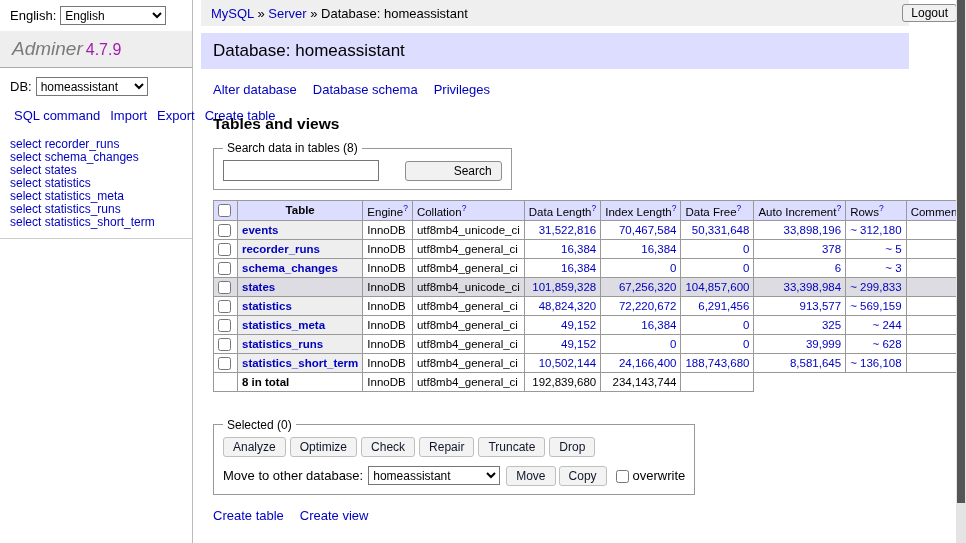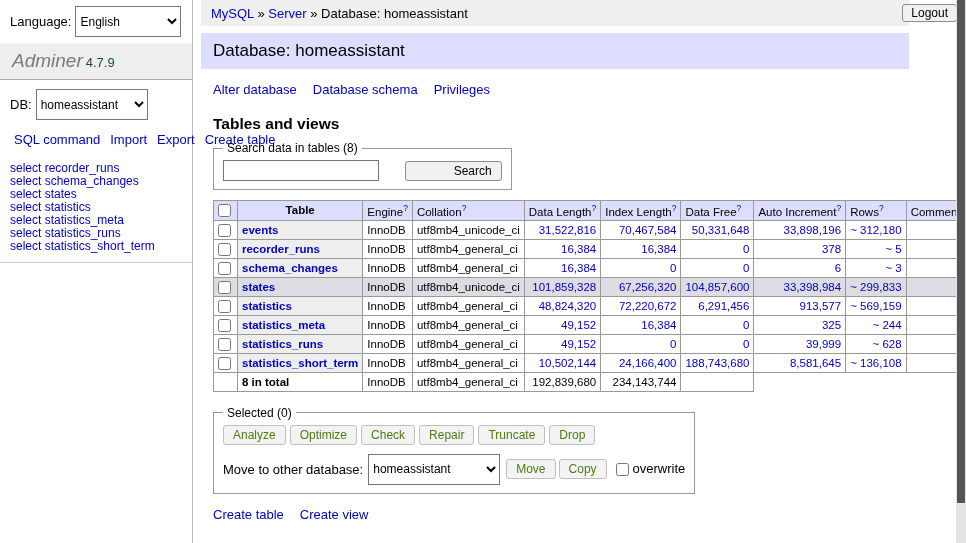--- a/index.html
+++ b/index.html
@@ -6,33 +6,33 @@
     --link:#0000c0; --titlebar:#ddddff; --thead:#ddddff;
     --namecell:#eeeeee; --hl:#dcdce2; --crumb:#efefef;
   }
   html,body{margin:0;padding:0;}
   body{
     width:966px;height:543px;overflow:hidden;position:relative;
     font-family:"Liberation Sans",sans-serif;font-size:13px;color:#000;background:#fff;
   }
   a{color:var(--link);text-decoration:none;cursor:pointer;}
   select,input,button{font-family:"Liberation Sans",sans-serif;}
-  select{font-size:12px;border:1px solid #767676;background:#fff;height:31px;}
+  select{font-size:12px;border:1px solid #767676;background:#fff;height:19px;}
   input[type=text]{border:1px solid #767676;height:17px;font-size:12px;padding:1px 3px;width:148px;}
   input[type=checkbox]{width:13px;height:13px;margin:0 2px 0 0;vertical-align:middle;}
   .btn{background:#f1f1f1;border:1px solid #8d8d8d;border-radius:3px;padding:2px 9px;font-size:12px;color:#000;}
-  .btn:disabled{color:#4d7c0f;border-color:#bfbfbf;background:#f3f3f3;}
+  .btn:disabled{color:#0f172a;border-color:#bfbfbf;background:#f3f3f3;}
 
   
   .sidebar{position:absolute;left:0;top:0;width:193px;height:100%;border-right:1px solid #bbb;box-sizing:border-box;background:#fff;}
   .lang-row{padding:6px 10px 2px;}
   .lang-row select{width:106px;margin-left:4px;}
   h1{margin:4px 0 0;background:#eee;border-bottom:1px solid #aaa;padding:7px 12px;font-size:19px;font-weight:normal;}
   h1 .app-name{color:#7a7a7a;font-style:italic;}
-  h1 .version{color:#14532d;font-size:13px;margin-left:3px;}
+  h1 .version{color:#a21caf;font-size:16px;margin-left:3px;}
   .db-row{padding:9px 10px 0;}
   .db-row select{width:112px;margin-left:4px;}
   .side-links{margin:10px 14px 0;line-height:1.55;}
   .side-links a{margin-right:10px;white-space:nowrap;}
   .table-list{margin:12px 0 0;padding:0 10px 9px;border-bottom:1px solid #ccc;}
   .table-list a{display:block;font-size:12px;line-height:13px;}
 
   
   .main{position:absolute;left:193px;top:0;right:0;bottom:0;}
   .breadcrumb{position:absolute;left:8px;top:0;right:57px;height:26px;background:var(--crumb);box-sizing:border-box;padding:6px 10px;}
@@ -61,39 +61,39 @@
   .tables .num{text-align:right;margin-left:36px;}
   .tables tr.hl td,.tables tr.hl th{background:var(--hl);}
   .tables tfoot td{background:#fff;}
   .tables tfoot th{background:#fff;font-weight:bold;text-align:left;}
   sup.help{font-size:8.5px;color:var(--link);}
   .c-cb{width:13px;text-align:center;}
   .c-name{width:108px;}.c-engine{width:38px;}.c-coll{width:88px;}
   .c-dlen{width:60px;}.c-ilen{width:62px;}.c-dfree{width:52px;}
   .c-ainc{width:68px;}.c-rows{width:46px;}.c-comment{width:46px;}
 
-  .selected-fs{margin-top:14px;}
+  .selected-fs{margin-top:26px;}
   .sel-buttons .btn{margin-right:4px;}
   .move-row{margin-top:9px;font-size:13px;}
   .move-row select{width:132px;margin:0 6px 0 5px;}
   .move-row .btn{margin-right:3px;}
   .ovw{margin-left:6px;white-space:nowrap;}
   .ovw span{margin-left:2px;}
 
   .scrollbar{position:absolute;right:0;top:0;width:10px;height:100%;background:#e4e4e4;}
   .scrollbar .thumb{position:absolute;top:0;left:1px;right:1px;height:503px;background:#565656;}
 </style>
 </head>
 <body>
 
 <div class="app">
 
   <aside class="sidebar">
     <div class="lang-row">
-      <label>Language:</label><select><option>English</option></select>
+      <label>English:</label><select><option>English</option></select>
     </div>
     <h1>
       <a class="app-name">Adminer</a><span class="version">4.7.9</span>
     </h1>
     <div class="db-row">
       <label>DB:</label><select><option>homeassistant</option></select>
     </div>
     <p class="side-links"><a>SQL command</a><a>Import</a><a>Export</a><a>Create table</a></p>
     <p class="table-list">
         <a>select recorder_runs</a>

